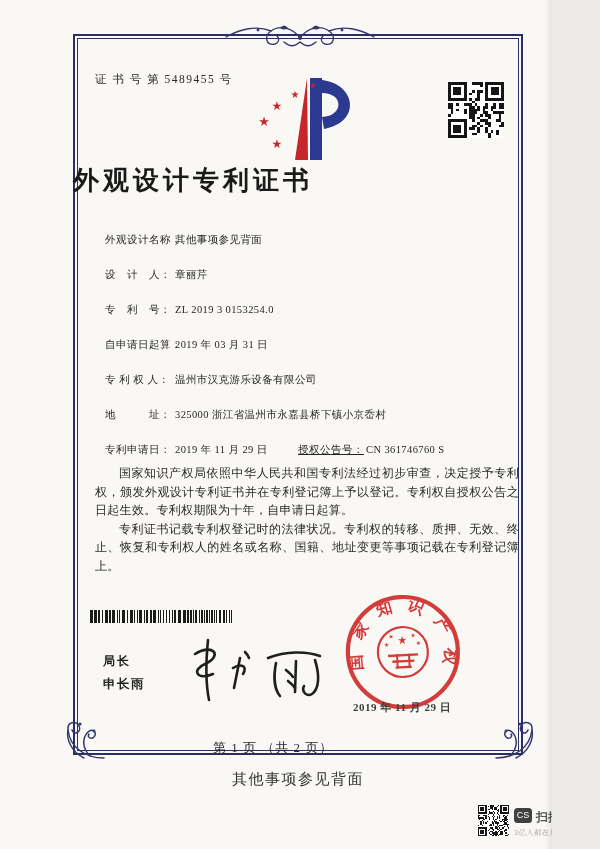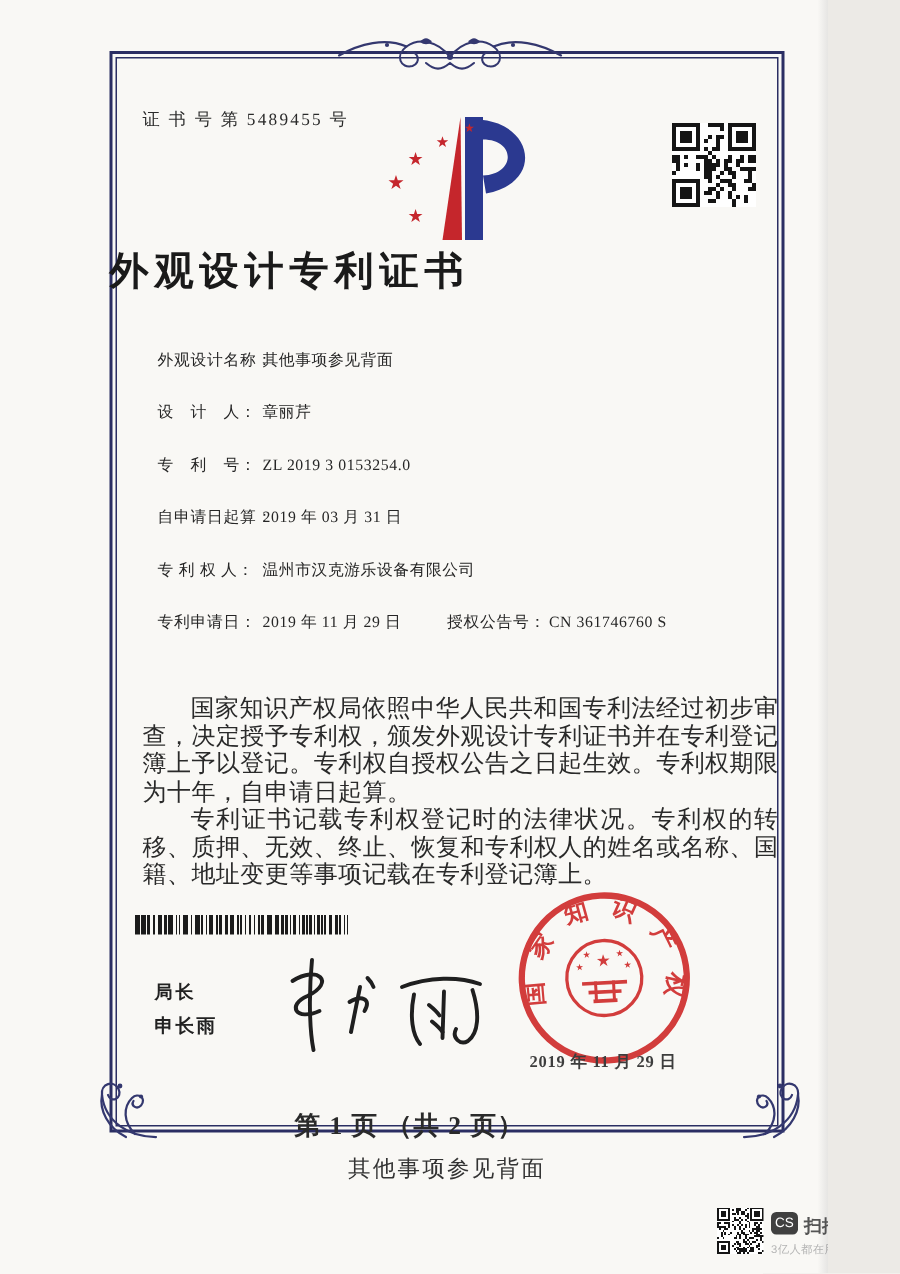--- a/index.html
+++ b/index.html
@@ -21,34 +21,34 @@
   .qr-big{position:absolute;left:448px;top:82px;width:56px;height:56px;shape-rendering:crispEdges;}
   .title{position:absolute;left:73px;top:163px;width:450px;text-align:left;font-size:26px;font-weight:700;
     color:#1a1a1a;letter-spacing:4px;}
   
   .fields{position:absolute;left:105px;top:233px;width:400px;font-size:10.5px;color:#262626;}
   .field-row{display:flex;align-items:baseline;height:12px;margin-bottom:23px;position:relative;white-space:nowrap;}
   .flabel{flex:none;width:68px;letter-spacing:.5px;}
   .fvalue{margin-left:2px;letter-spacing:.4px;}
   .pair2{position:absolute;left:193px;top:0;display:flex;align-items:baseline;white-space:nowrap;}
   
-  .paras{position:absolute;left:95px;top:464px;width:424px;font-size:16px;line-height:18.5px;
+  .paras{position:absolute;left:95px;top:464px;width:424px;font-size:12px;line-height:18.5px;
     color:#2a2a2a;text-align:justify;}
   .paras p{margin:0;text-indent:2em;letter-spacing:.3px;}
   
   .barcode{position:absolute;left:90px;top:610px;width:146px;height:13px;shape-rendering:crispEdges;}
   
   .director-title{position:absolute;left:103px;top:653px;font-size:12px;font-weight:700;color:#222;letter-spacing:2px;}
   .director-name{position:absolute;left:103px;top:676px;font-size:12.5px;font-weight:700;color:#222;letter-spacing:1.5px;}
   .signature{position:absolute;left:178px;top:630px;width:155px;height:78px;}
   
   .seal{position:absolute;left:338px;top:592px;width:130px;height:125px;opacity:.93;transform:rotate(-3deg);}
   .seal-date{position:absolute;left:353px;top:700px;font-size:11px;font-weight:600;color:#3d3d3d;letter-spacing:.5px;z-index:3;}
   
-  .page-footer{position:absolute;left:73px;top:739px;width:400px;text-align:center;font-size:17px;color:#2a2a2a;letter-spacing:1px;font-weight:bold;}
+  .page-footer{position:absolute;left:73px;top:739px;width:400px;text-align:center;font-size:13px;color:#2a2a2a;letter-spacing:1px;}
   .back-note{position:absolute;left:73px;top:770px;width:450px;text-align:center;font-size:15px;color:#333;letter-spacing:1.5px;}
   
   .scanner{position:absolute;left:476px;top:802px;width:120px;height:40px;font-family:"Liberation Sans","DejaVu Sans",sans-serif;}
   .qr-small{position:absolute;left:2px;top:3px;width:31px;height:31px;shape-rendering:crispEdges;}
   .cs-badge{position:absolute;left:38px;top:6px;width:18px;height:15px;border-radius:3.5px;background:#404040;
     color:#fff;font-size:9px;font-weight:400;text-align:center;line-height:15px;}
   .app-name{position:absolute;left:60px;top:7px;font-size:12px;font-weight:700;color:#555;}
   .app-slogan{position:absolute;left:38px;top:26px;font-size:7.5px;color:#b4b4b4;letter-spacing:.3px;}
 </style>
 </head>
@@ -243,24 +243,28 @@
     </div>
     <div class="field-row">
       <span class="flabel">自申请日起算：</span>
       <span class="fvalue">2019 年 03 月 31 日</span>
     </div>
     <div class="field-row">
       <span class="flabel">专 利 权 人：</span>
       <span class="fvalue">温州市汉克游乐设备有限公司</span>
     </div>
     <div class="field-row">
+      <span class="flabel">地　　　址：</span>
+      <span class="fvalue">325000 浙江省温州市永嘉县桥下镇小京岙村</span>
+    </div>
+    <div class="field-row">
       <span class="flabel">专利申请日：</span>
       <span class="fvalue">2019 年 11 月 29 日</span>
       <span class="pair2">
-        <span class="flabel" style="width:auto;">授权公告号：</span>
+        <span class="flabel" style="width:auto;text-decoration:underline;">授权公告号：</span>
         <span class="fvalue">CN 361746760 S</span>
       </span>
     </div>
   </div>
 
   <div class="paras">
     <p>国家知识产权局依照中华人民共和国专利法经过初步审查，决定授予专利权，颁发外观设计专利证书并在专利登记簿上予以登记。专利权自授权公告之日起生效。专利权期限为十年，自申请日起算。</p>
     <p>专利证书记载专利权登记时的法律状况。专利权的转移、质押、无效、终止、恢复和专利权人的姓名或名称、国籍、地址变更等事项记载在专利登记簿上。</p>
   </div>
 

